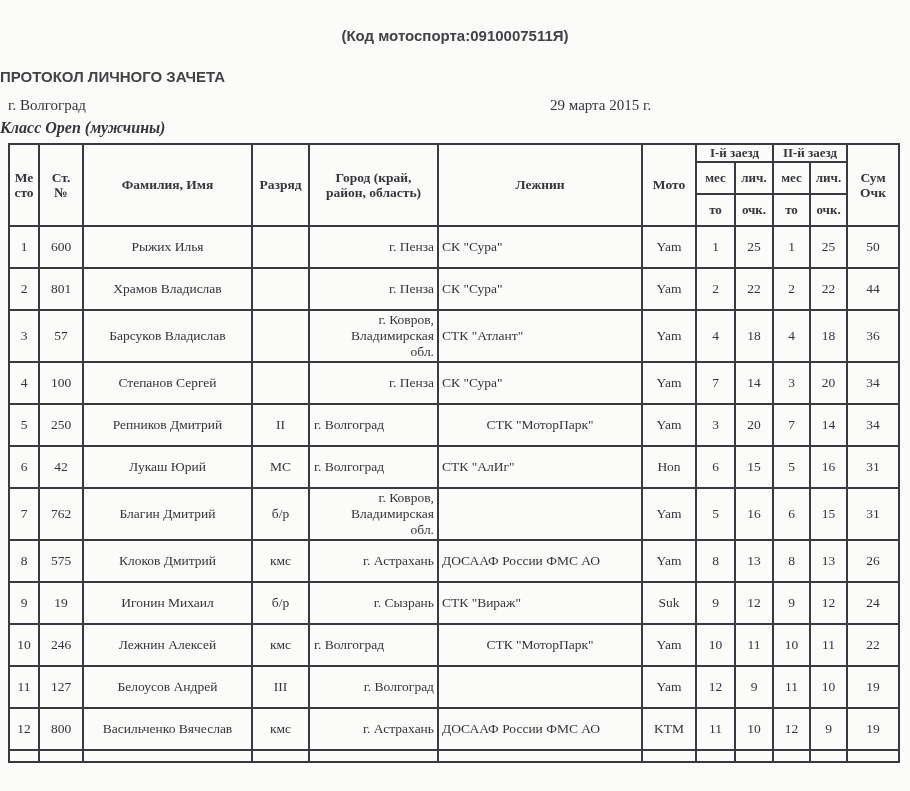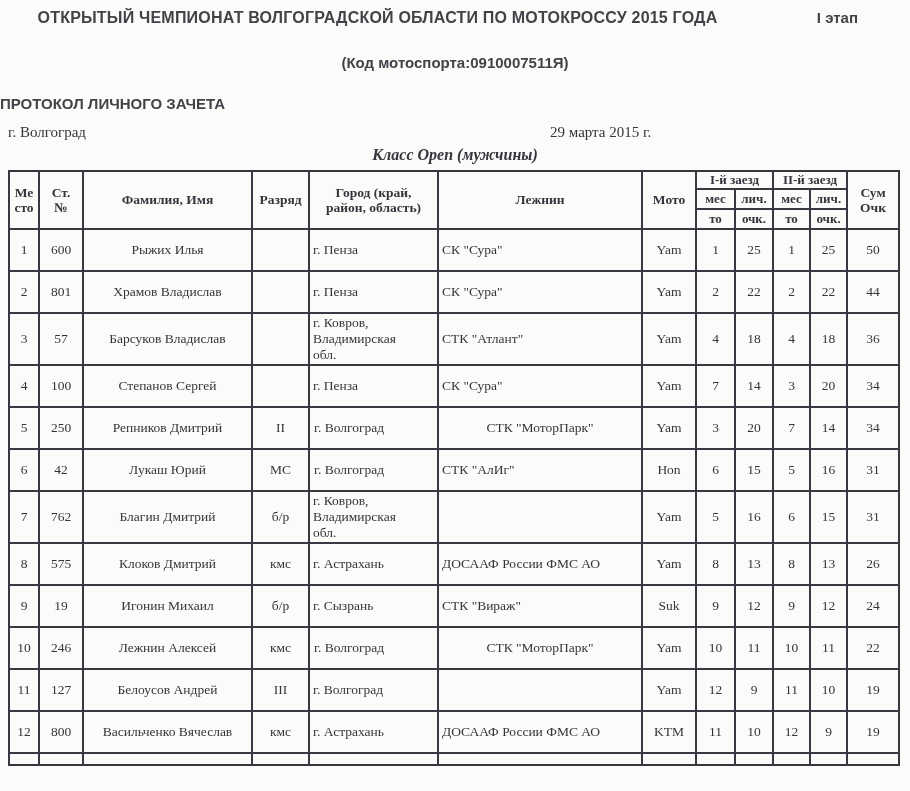--- a/index.html
+++ b/index.html
@@ -44,21 +44,20 @@
     font-weight: bold;
     font-size: 15px;
     color: var(--head-ink);
   }
   .city-date-line { position: relative; margin-top: 12px; height: 19px; font-size: 15px; }
   .venue-city { position: absolute; left: 8px; }
   .event-date { position: absolute; left: 550px; }
 
   .class-line {
     margin-top: 3px;
-    text-align: center;
     font-weight: bold;
     font-style: italic;
     font-size: 16px;
   }
 
   table.results {
     border-collapse: collapse;
     table-layout: fixed;
     width: 890px;
     margin: 6px 0 0 8px;
@@ -72,41 +71,37 @@
     overflow: hidden;
   }
   thead th {
     font-weight: bold;
     text-align: center;
     white-space: pre-line;
     line-height: 1.12;
     font-size: 13.5px;
   }
   thead tr.group-row th.group { height: 18px; font-size: 13px; padding: 0 1px; border-radius: 6px; }
-  thead tr.sub-row th { height: 20px; font-size: 13px; }
+  thead tr.sub-row th { height: 32px; font-size: 13px; }
   .sep-l { border-left-width: 3px; }
 
   tbody.data tr { height: 42px; }
   td.c { text-align: center; }
   td.name { text-align: center; padding-left: 5px; }
-  td.city { text-align: left; white-space: pre-line; line-height: 1.18; }
+  td.city { text-align: right; white-space: pre-line; line-height: 1.18; }
   td.city.left { text-align: left; padding-left: 4px; }
   td.team { text-align: left; padding-left: 4px; }
   td.team.center { text-align: center; }
   tbody.stub tr { height: 12px; }
 </style>
 </head>
 <body>
 
 <div class="page">
 
-  <div class="title-row">
-    <div class="doc-title">ОТКРЫТЫЙ ЧЕМПИОНАТ ВОЛГОГРАДСКОЙ ОБЛАСТИ ПО МОТОКРОССУ 2015 ГОДА</div>
-    <div class="stage">I этап</div>
-  </div>
 
   <div class="code-line">(Код мотоспорта:0910007511Я)</div>
 
   <div class="protocol-line">ПРОТОКОЛ ЛИЧНОГО ЗАЧЕТА</div>
 
   <div class="city-date-line">
     <span class="venue-city">г. Волгоград</span>
     <span class="event-date">29 марта 2015 г.</span>
   </div>
 

